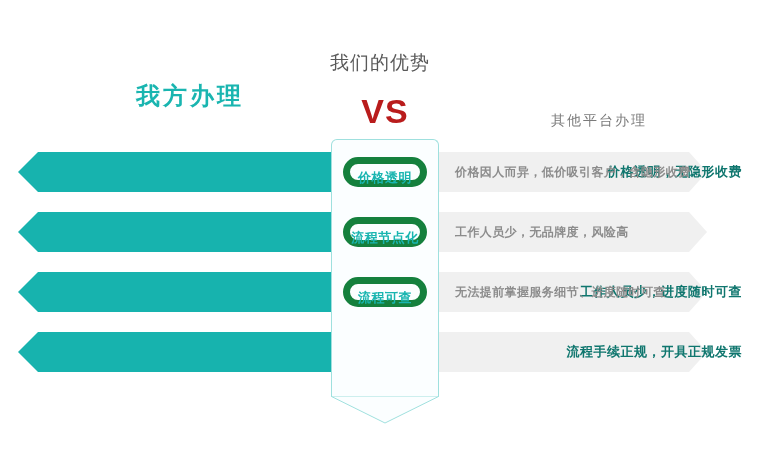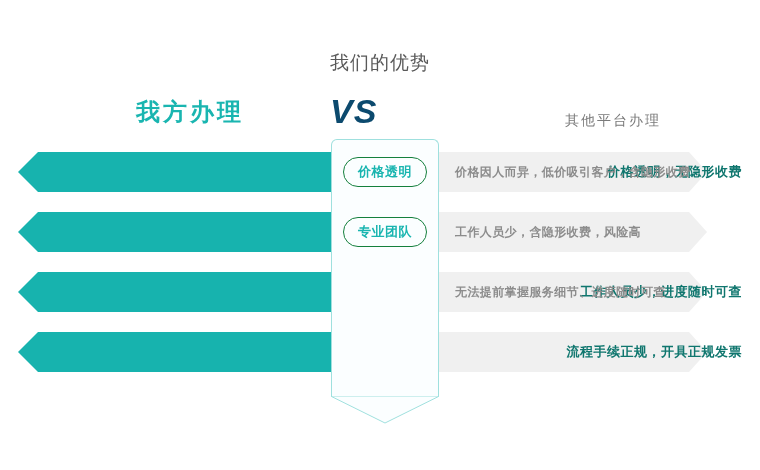--- a/index.html
+++ b/index.html
@@ -32,45 +32,44 @@
     font-size: 19px;
     color: #595959;
     letter-spacing: 1px;
     line-height: 26px;
   }
 
   
   .head-left {
     position: absolute;
     left: 60px;
-    top: 96px;
+    top: 80px;
     width: 260px;
     text-align: center;
     font-size: 24px;
     font-weight: bold;
     color: #19b5b0;
     letter-spacing: 3px;
     line-height: 32px;
   }
   .head-vs {
     position: absolute;
     left: 330px;
     top: 92px;
     width: 110px;
-    text-align: left;
+    text-align: center;
     font-size: 34px;
     font-weight: bold;
-    font-style: italic;
-    color: #0c4a6e;
+    color: #b91c1c;
     letter-spacing: 1px;
     line-height: 38px;
   }
   .head-right {
     position: absolute;
-    left: 488px;
+    left: 474px;
     top: 110px;
     width: 250px;
     text-align: center;
     font-size: 14px;
     color: #7a7a7a;
     letter-spacing: 2px;
     line-height: 20px;
   }
 
   
@@ -162,21 +161,21 @@
   }
 
   
   .pill {
     position: absolute;
     left: 343px;
     top: 5px;
     width: 84px;
     height: 30px;
     box-sizing: border-box;
-    border: 1px solid #15803d;
+    border: 7px solid #15803d;
     border-radius: 15px;
     background: transparent;
     color: #19b5b0;
     font-size: 13px;
     font-weight: bold;
     letter-spacing: 0.5px;
     text-align: center;
     line-height: 28px;
     z-index: 6;
   }
@@ -203,28 +202,29 @@
     <div class="left-band"></div>
     <div class="left-band-text">价格透明，无隐形收费</div>
     <div class="right-band"></div>
     <div class="pill">价格透明</div>
     <div class="right-band-text">价格因人而异，低价吸引客户，含隐形收费</div>
   </div>
 
   <div class="row row-2">
     <div class="left-band"></div>
     <div class="right-band"></div>
-    <div class="pill">专业团队</div>
-    <div class="right-band-text">工作人员少，含隐形收费，风险高</div>
+    <div class="pill">流程节点化</div>
+    <div class="right-band-text">工作人员少，无品牌度，风险高</div>
   </div>
 
   <div class="row row-3">
     <div class="left-band"></div>
     <div class="left-band-text">工作人员少，进度随时可查</div>
     <div class="right-band"></div>
+    <div class="pill">流程可查</div>
     <div class="right-band-text">无法提前掌握服务细节、进度随时可查</div>
   </div>
 
   <div class="row row-4">
     <div class="left-band"></div>
     <div class="left-band-text">流程手续正规，开具正规发票</div>
     <div class="right-band"></div>
   </div>
 
 </div>

